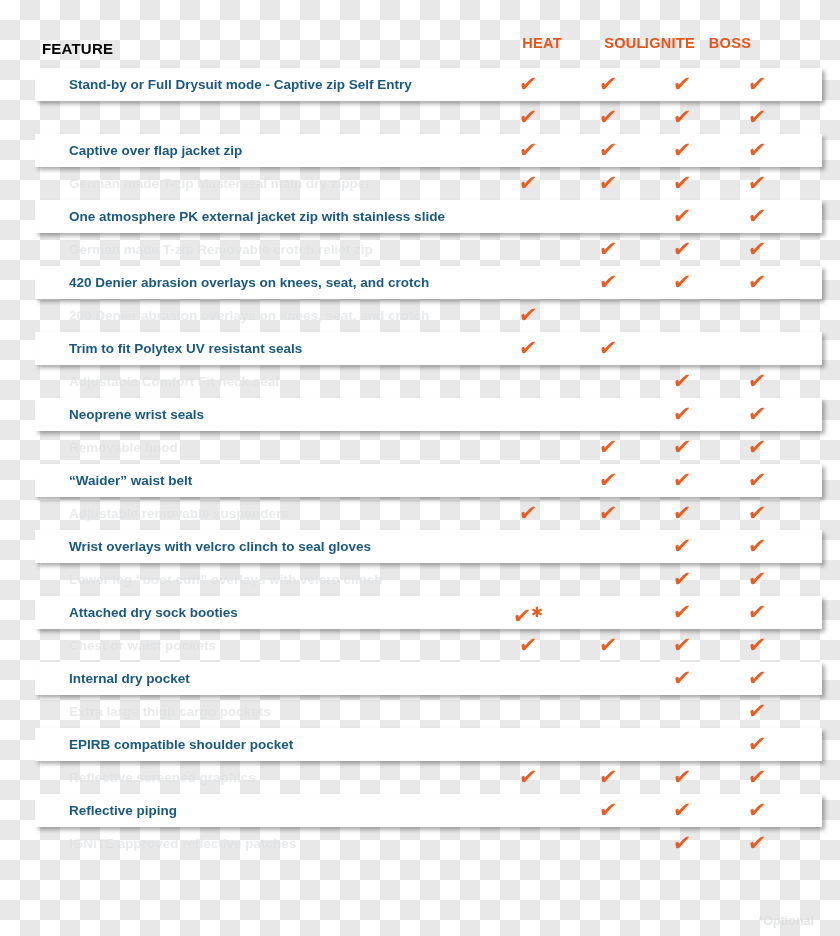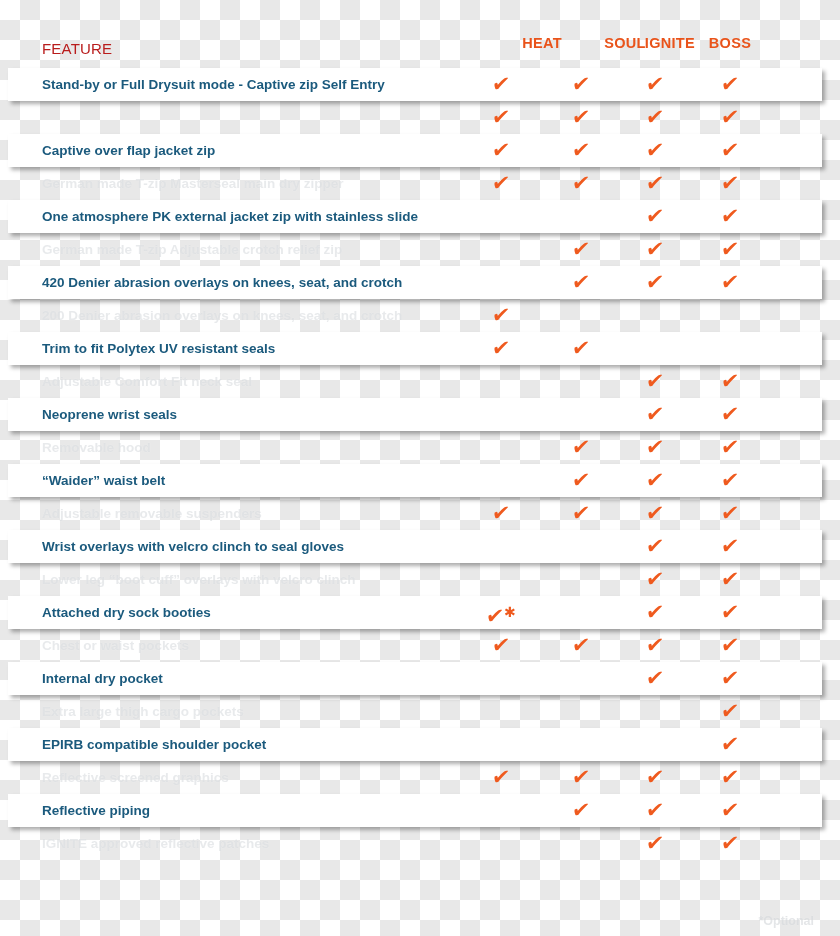--- a/index.html
+++ b/index.html
@@ -33,23 +33,23 @@
     position: relative;
     height: 36px;
     display: flex;
     align-items: center;
     padding-left: 42px;
     box-sizing: border-box;
     margin-top: 30px;
   }
 
   .header-feature {
-    color: #b91c1c;
+    color: #000000;
     font-size: 15px;
-    font-weight: normal;
+    font-weight: bold;
     letter-spacing: 0.2px;
     flex: 0 0 auto;
     text-align: right;
   }
 
   .header-cols {
     position: absolute;
     left: 0;
     top: 0;
     height: 36px;
@@ -72,20 +72,21 @@
   .rows-wrap {
     position: relative;
     margin-top: 2px;
   }
 
   .row {
     position: relative;
     height: 33px;
     margin-bottom: 0px;
     box-sizing: border-box;
+    margin-left: 27px;
   }
 
   .row-bg {
     position: absolute;
     left: 8px;
     right: 18px;
     top: 0;
     bottom: 0;
   }
 
@@ -231,21 +232,21 @@
         <div class="row-label">One atmosphere PK external jacket zip with stainless slide</div>
         <div class="check-cells">
           <div class="check-cell" style="left: 461px;"><span class="check-empty"></span></div>
           <div class="check-cell" style="left: 541px;"><span class="check-empty"></span></div>
           <div class="check-cell" style="left: 615px;"><span class="check-mark">✔</span></div>
           <div class="check-cell" style="left: 690px;"><span class="check-mark">✔</span></div>
         </div>
       </div>
       <div class="row ghost">
         <div class="row-bg"></div>
-        <div class="row-label">German made T-zip Adjustable crotch relief zip</div>
+        <div class="row-label">German made T-zip Removable crotch relief zip</div>
         <div class="check-cells">
           <div class="check-cell" style="left: 461px;"><span class="check-empty"></span></div>
           <div class="check-cell" style="left: 541px;"><span class="check-mark">✔</span></div>
           <div class="check-cell" style="left: 615px;"><span class="check-mark">✔</span></div>
           <div class="check-cell" style="left: 690px;"><span class="check-mark">✔</span></div>
         </div>
       </div>
       <div class="row opaque">
         <div class="row-bg"></div>
         <div class="row-label">420 Denier abrasion overlays on knees, seat, and crotch</div>

